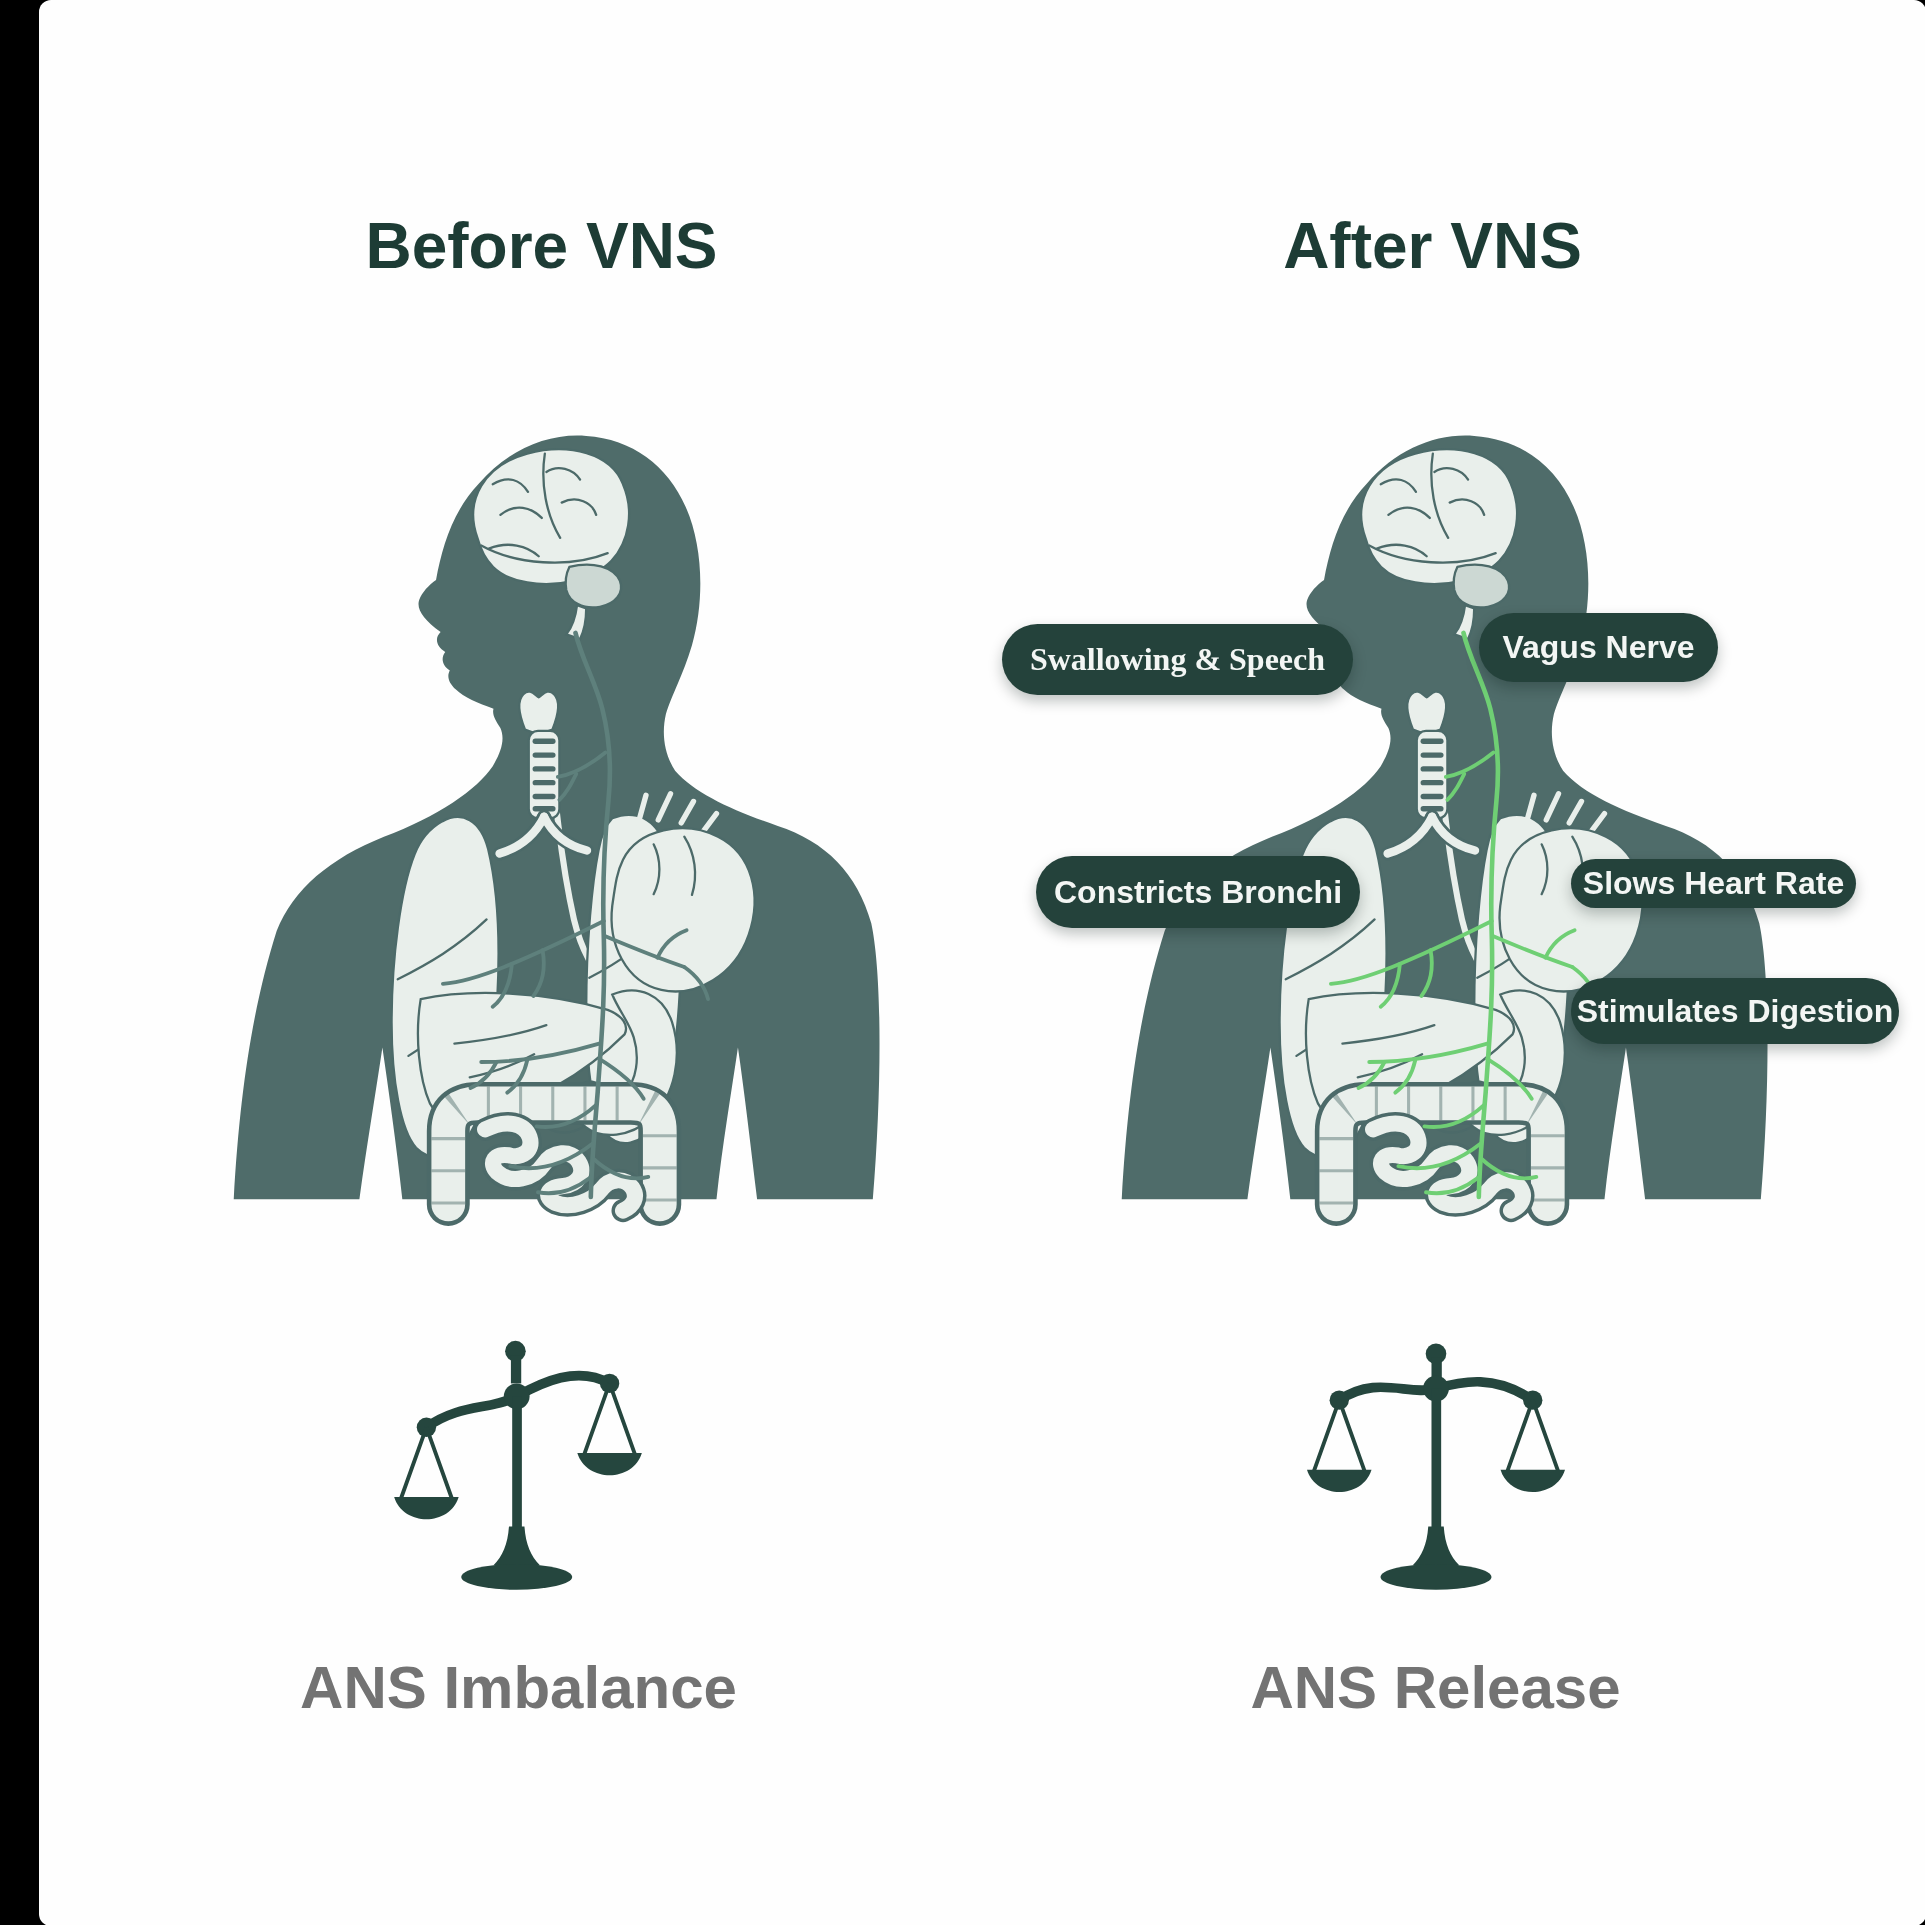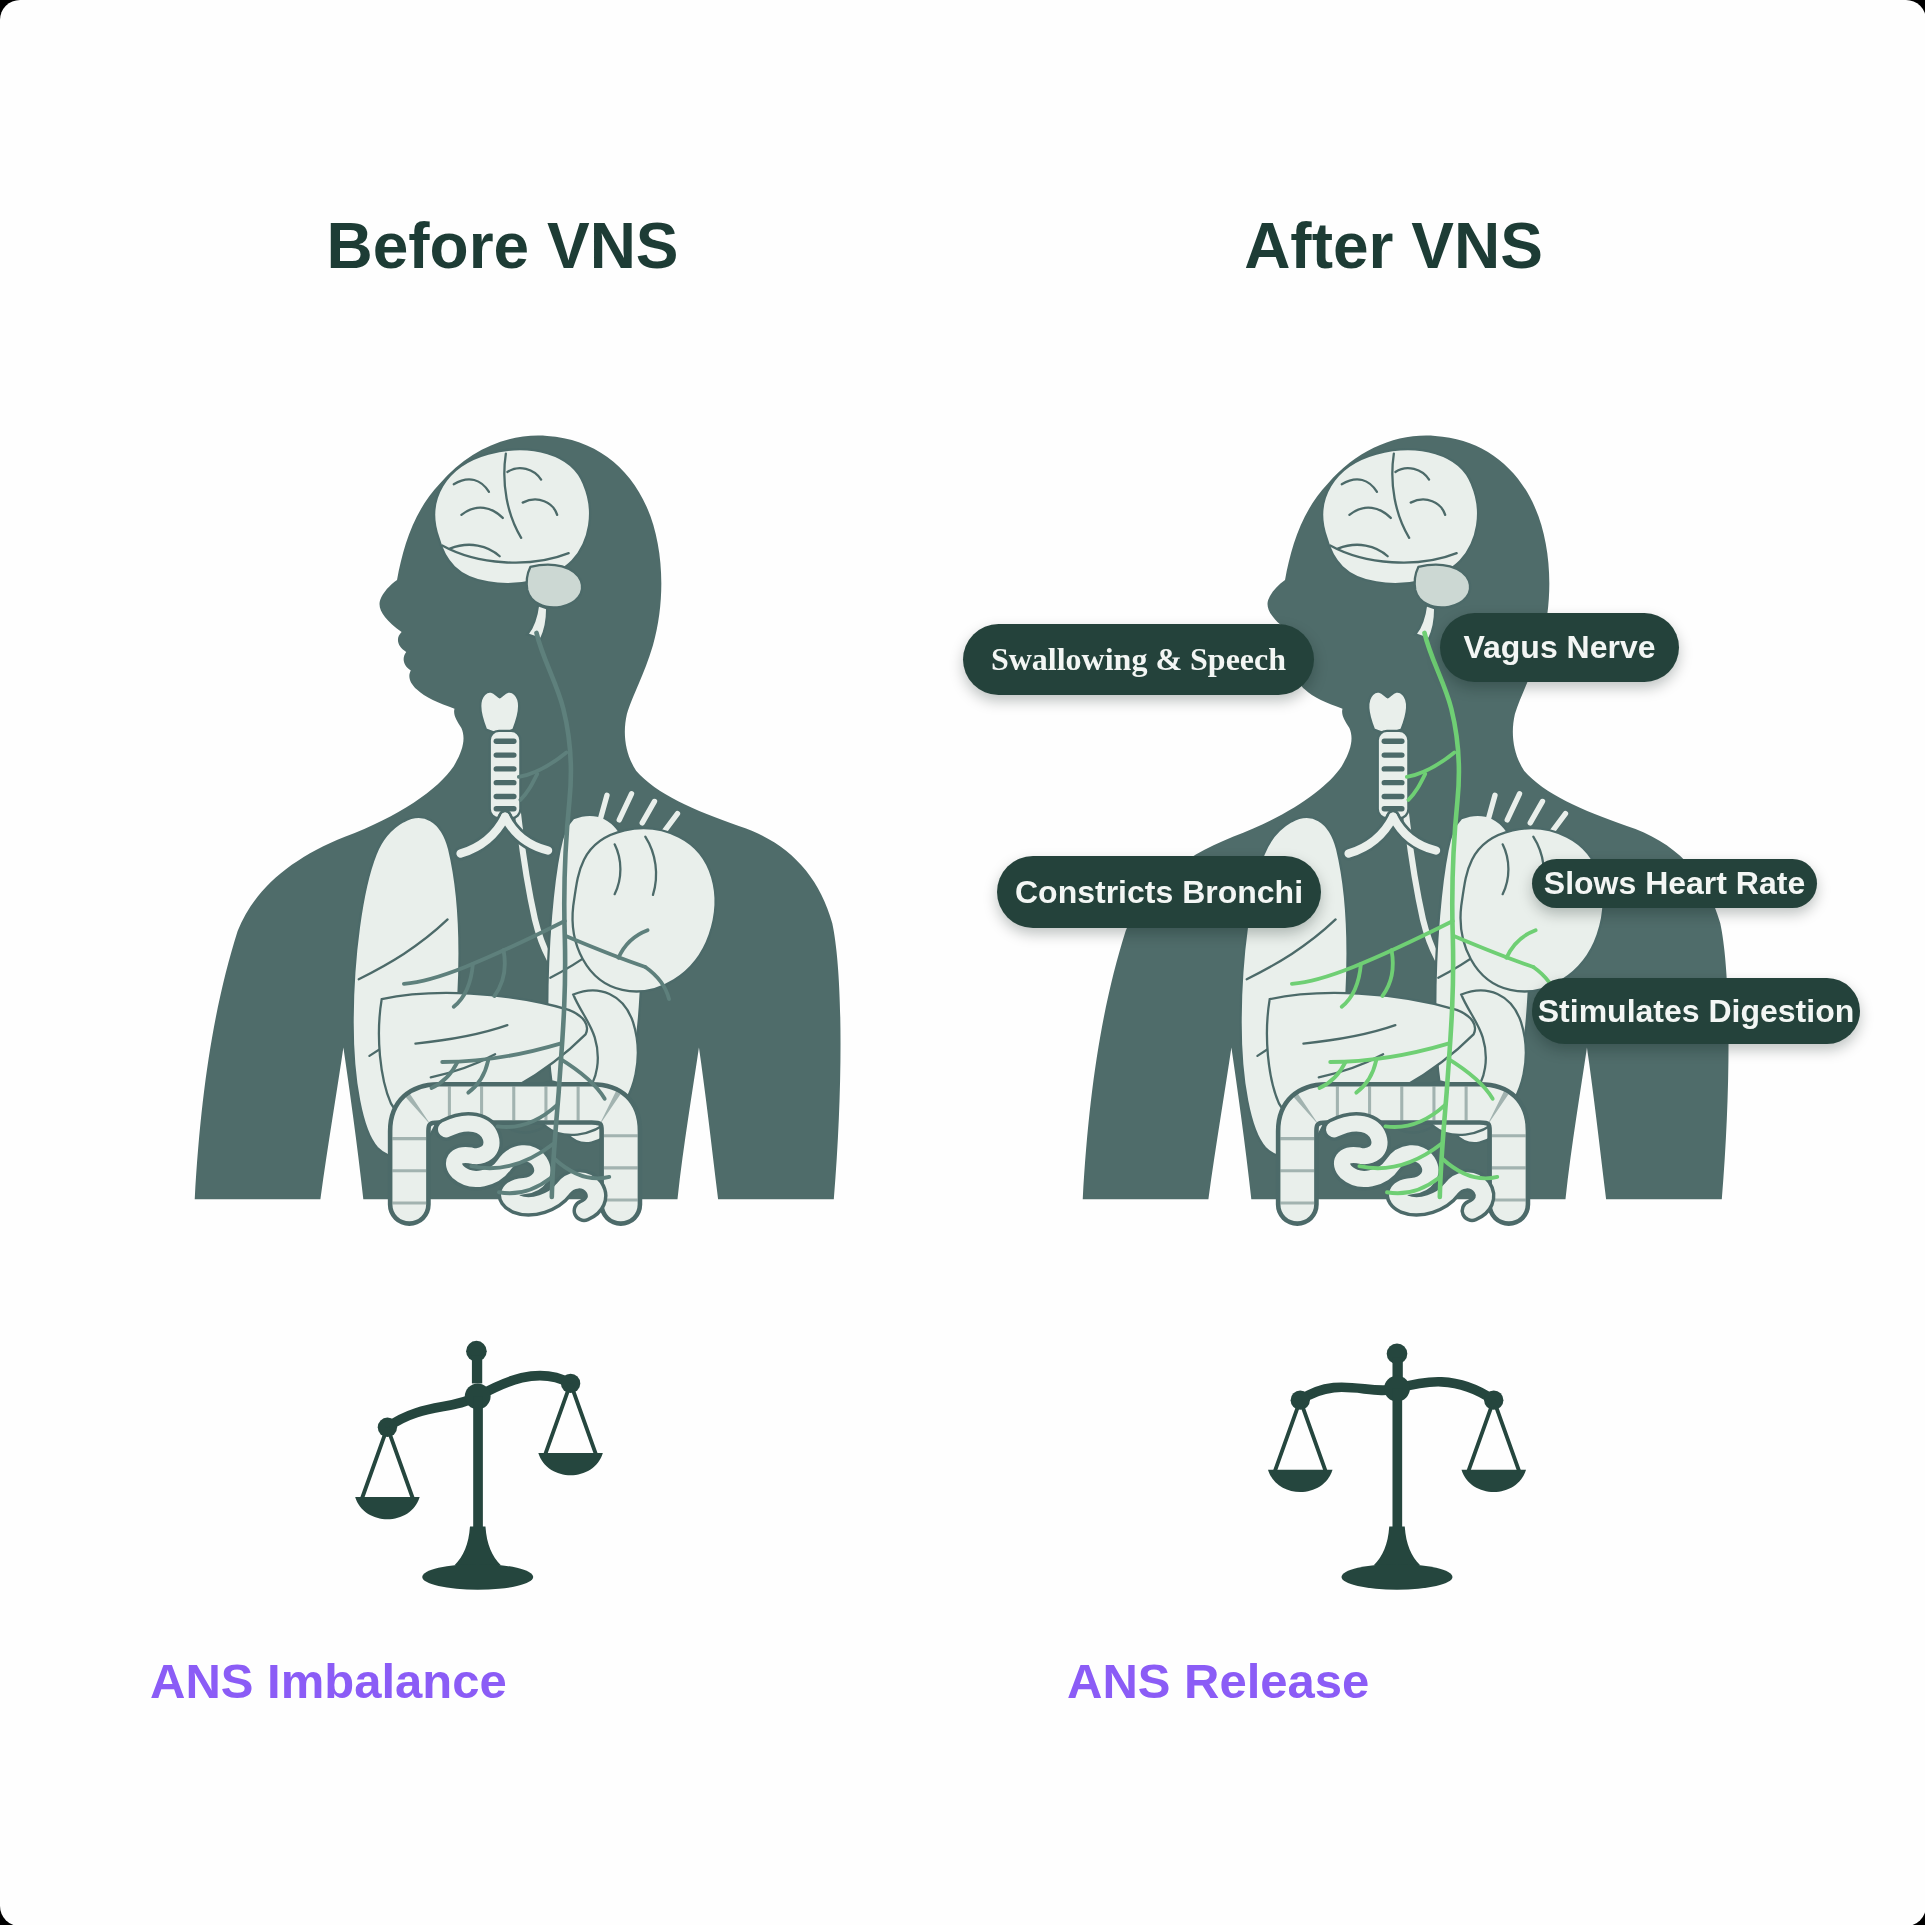--- a/index.html
+++ b/index.html
@@ -1,17 +1,17 @@
 <!DOCTYPE html>
 <html style="font-size:12.3px"><head>
 <meta charset="utf-8">
 <style>
   html,body{margin:0;padding:0;background:#000;}
   .page{position:relative;width:1926px;height:1926px;background:#000;font-family:"Liberation Sans",sans-serif;}
-  .card{position:absolute;inset:0;background:#fefefe;border-radius:20px;overflow:hidden;}
+  .card{position:absolute;inset:0;background:#fefefe;border-radius:12px;overflow:hidden;margin-left:39px;}
 
   .title{position:absolute;width:659px;text-align:center;top:209px;
          font-size:64px;font-weight:bold;color:#1d3c35;letter-spacing:0px;}
   .title-left{left:173px;}
   .title-right{left:1064px;}
 
   .figure{position:absolute;top:429px;width:659px;height:797px;}
   .figure-left{left:184px;--nerve-color:#5e807c;}
   .figure-right{left:1072px;--nerve-color:#6fcf74;}
 
@@ -23,22 +23,22 @@
   .pill-bronchi{left:997px;top:856px;width:324px;height:72px;}
   .pill-heart{left:1532px;top:859px;width:285px;height:49px;}
   .pill-digestion{left:1532px;top:978px;width:328px;height:66px;}
   .pill-bile{left:946px;top:1091px;width:371px;height:71px;}
   .pill-gut{left:1474px;top:1109px;width:368px;height:71px;}
 
   .scale{position:absolute;top:1331px;width:258px;height:279px;}
   .scale-left{left:350px;}
   .scale-right{left:1268px;}
 
-  .caption{position:absolute;width:659px;text-align:left;top:1653px;
-           font-size:49px;font-weight:bold;color:#8b5cf6;}
+  .caption{position:absolute;width:659px;text-align:center;top:1653px;
+           font-size:60px;font-weight:bold;color:#737373;}
   .caption-left{left:150px;}
   .caption-right{left:1067px;}
 
   .organ-light{fill:#e9efeb;stroke:#4c6a69;stroke-width:3;}
   .outline-line{fill:none;stroke:#4c6a69;stroke-width:3;stroke-linecap:round;}
   .nerve-line{fill:none;stroke:var(--nerve-color,#5e807c);stroke-linecap:round;stroke-linejoin:round;}
 </style>
 </head>
 <body>
 

